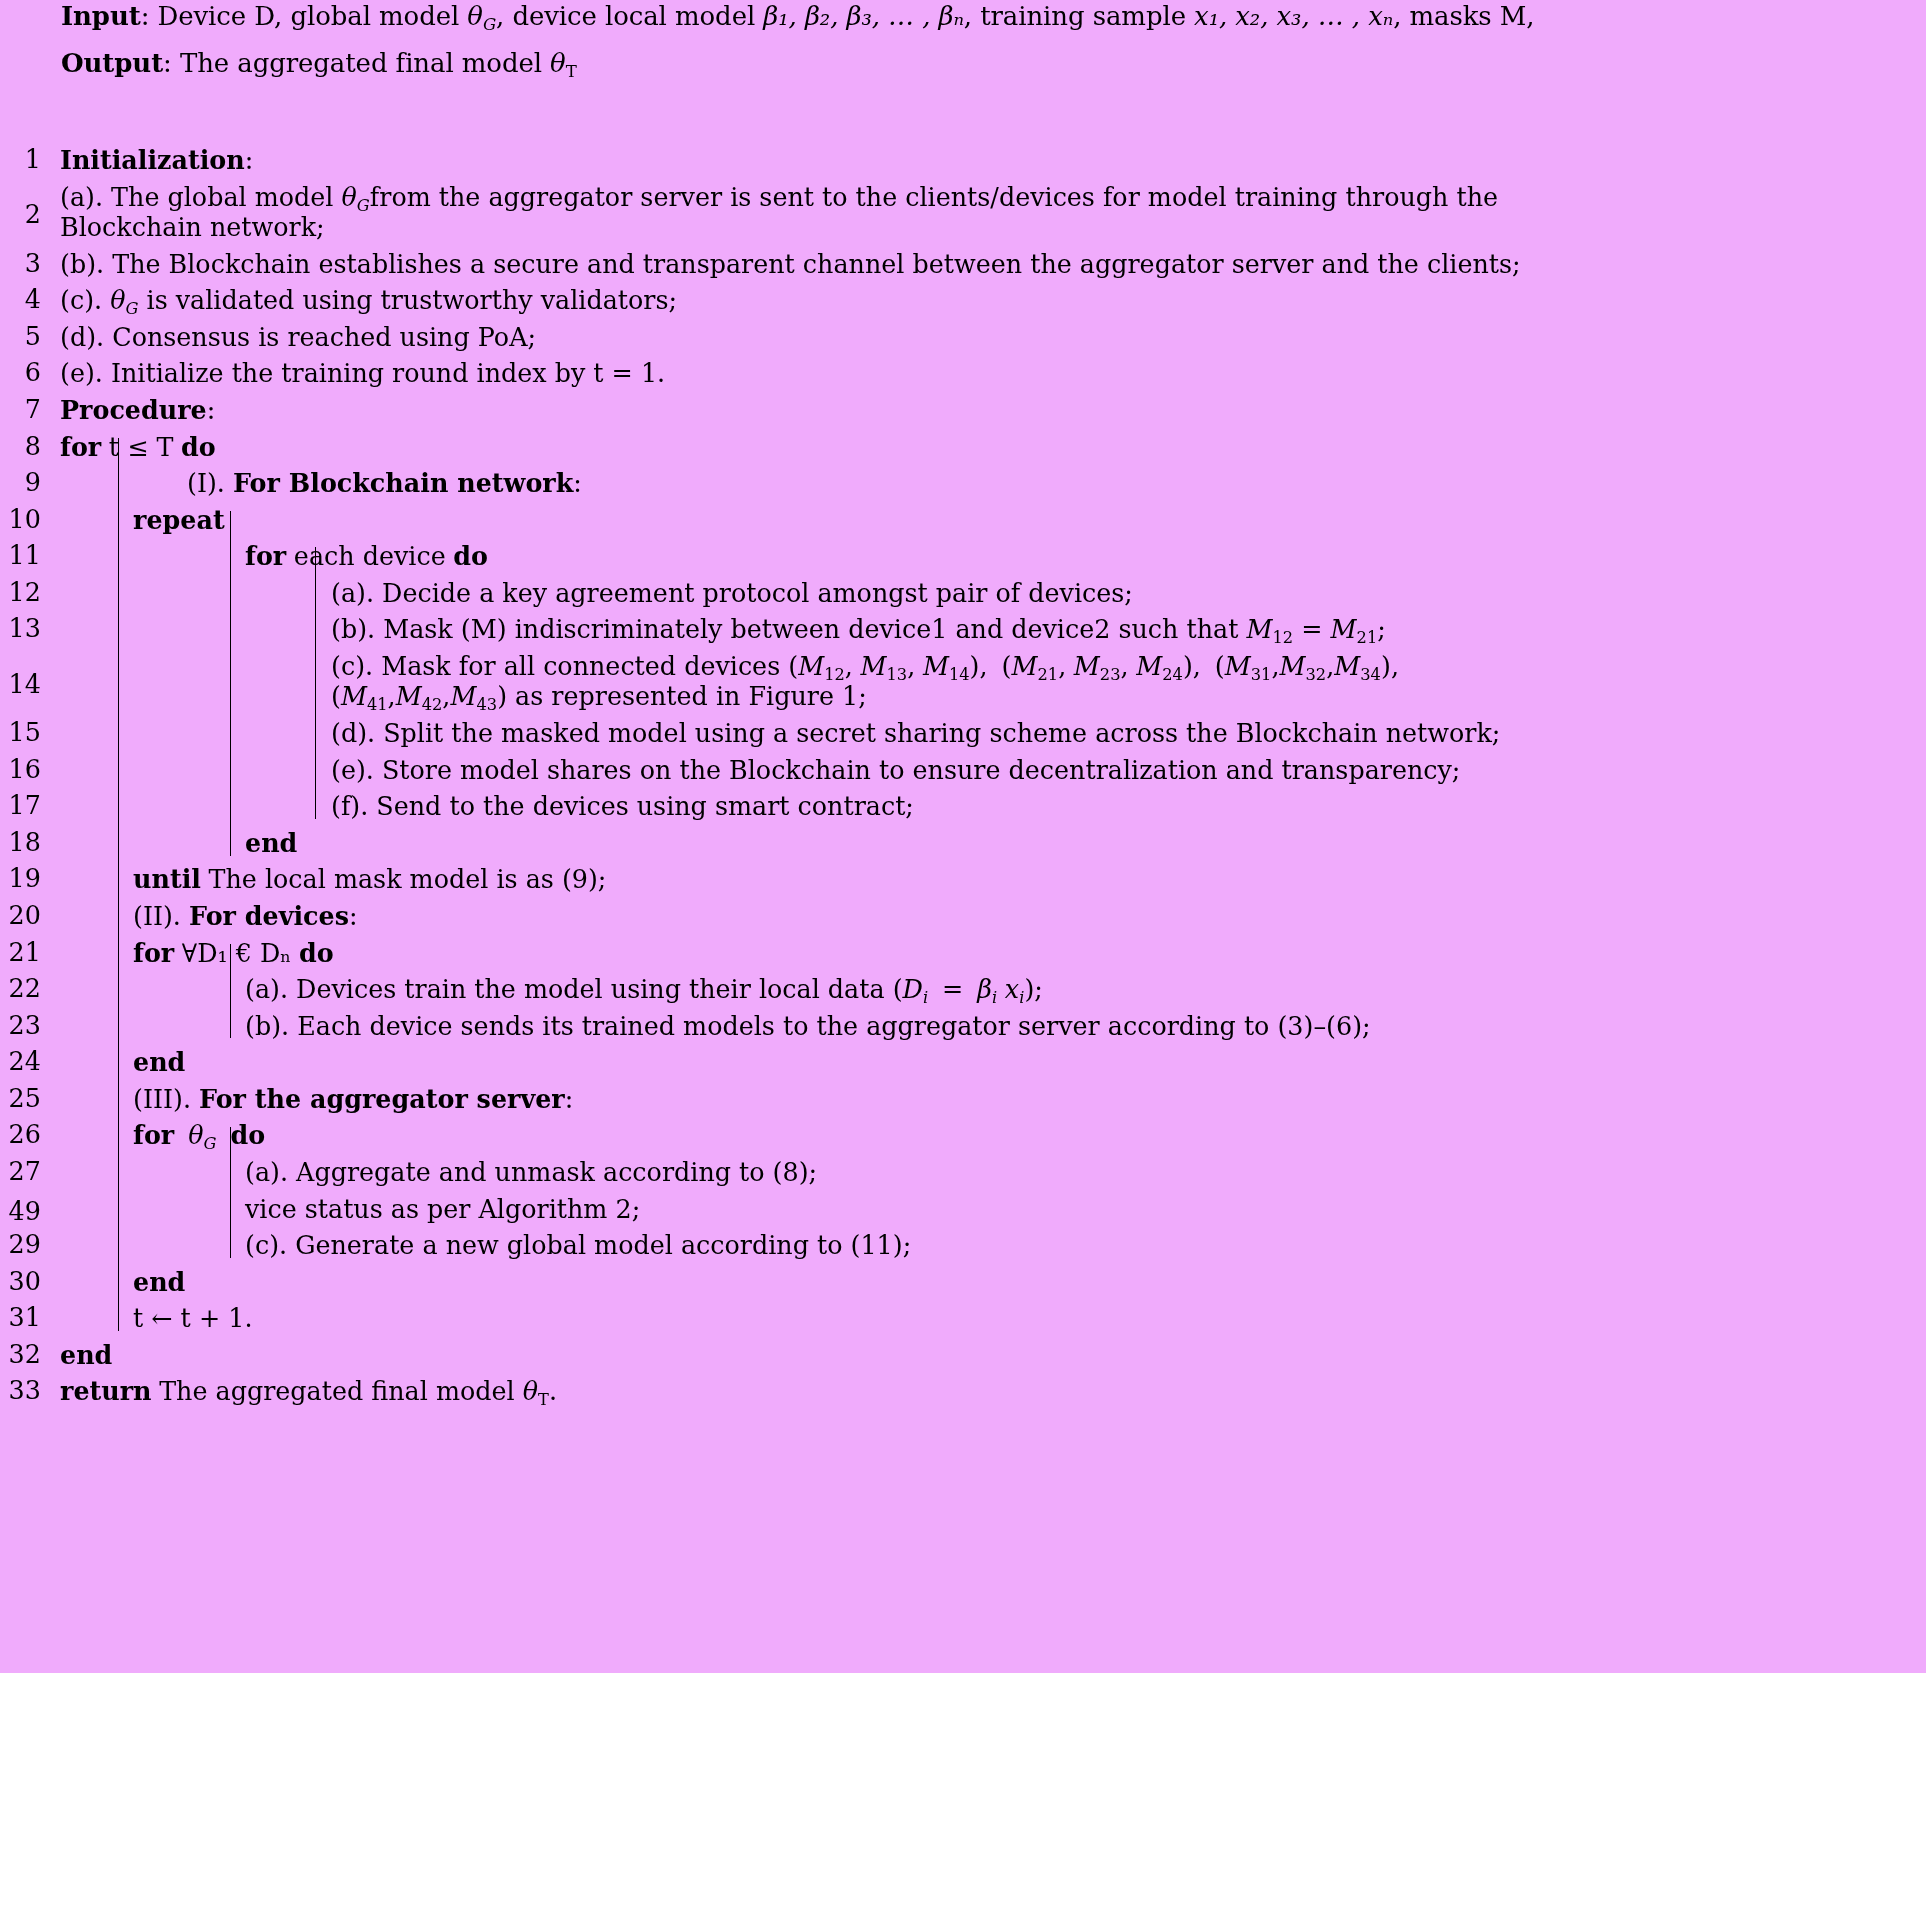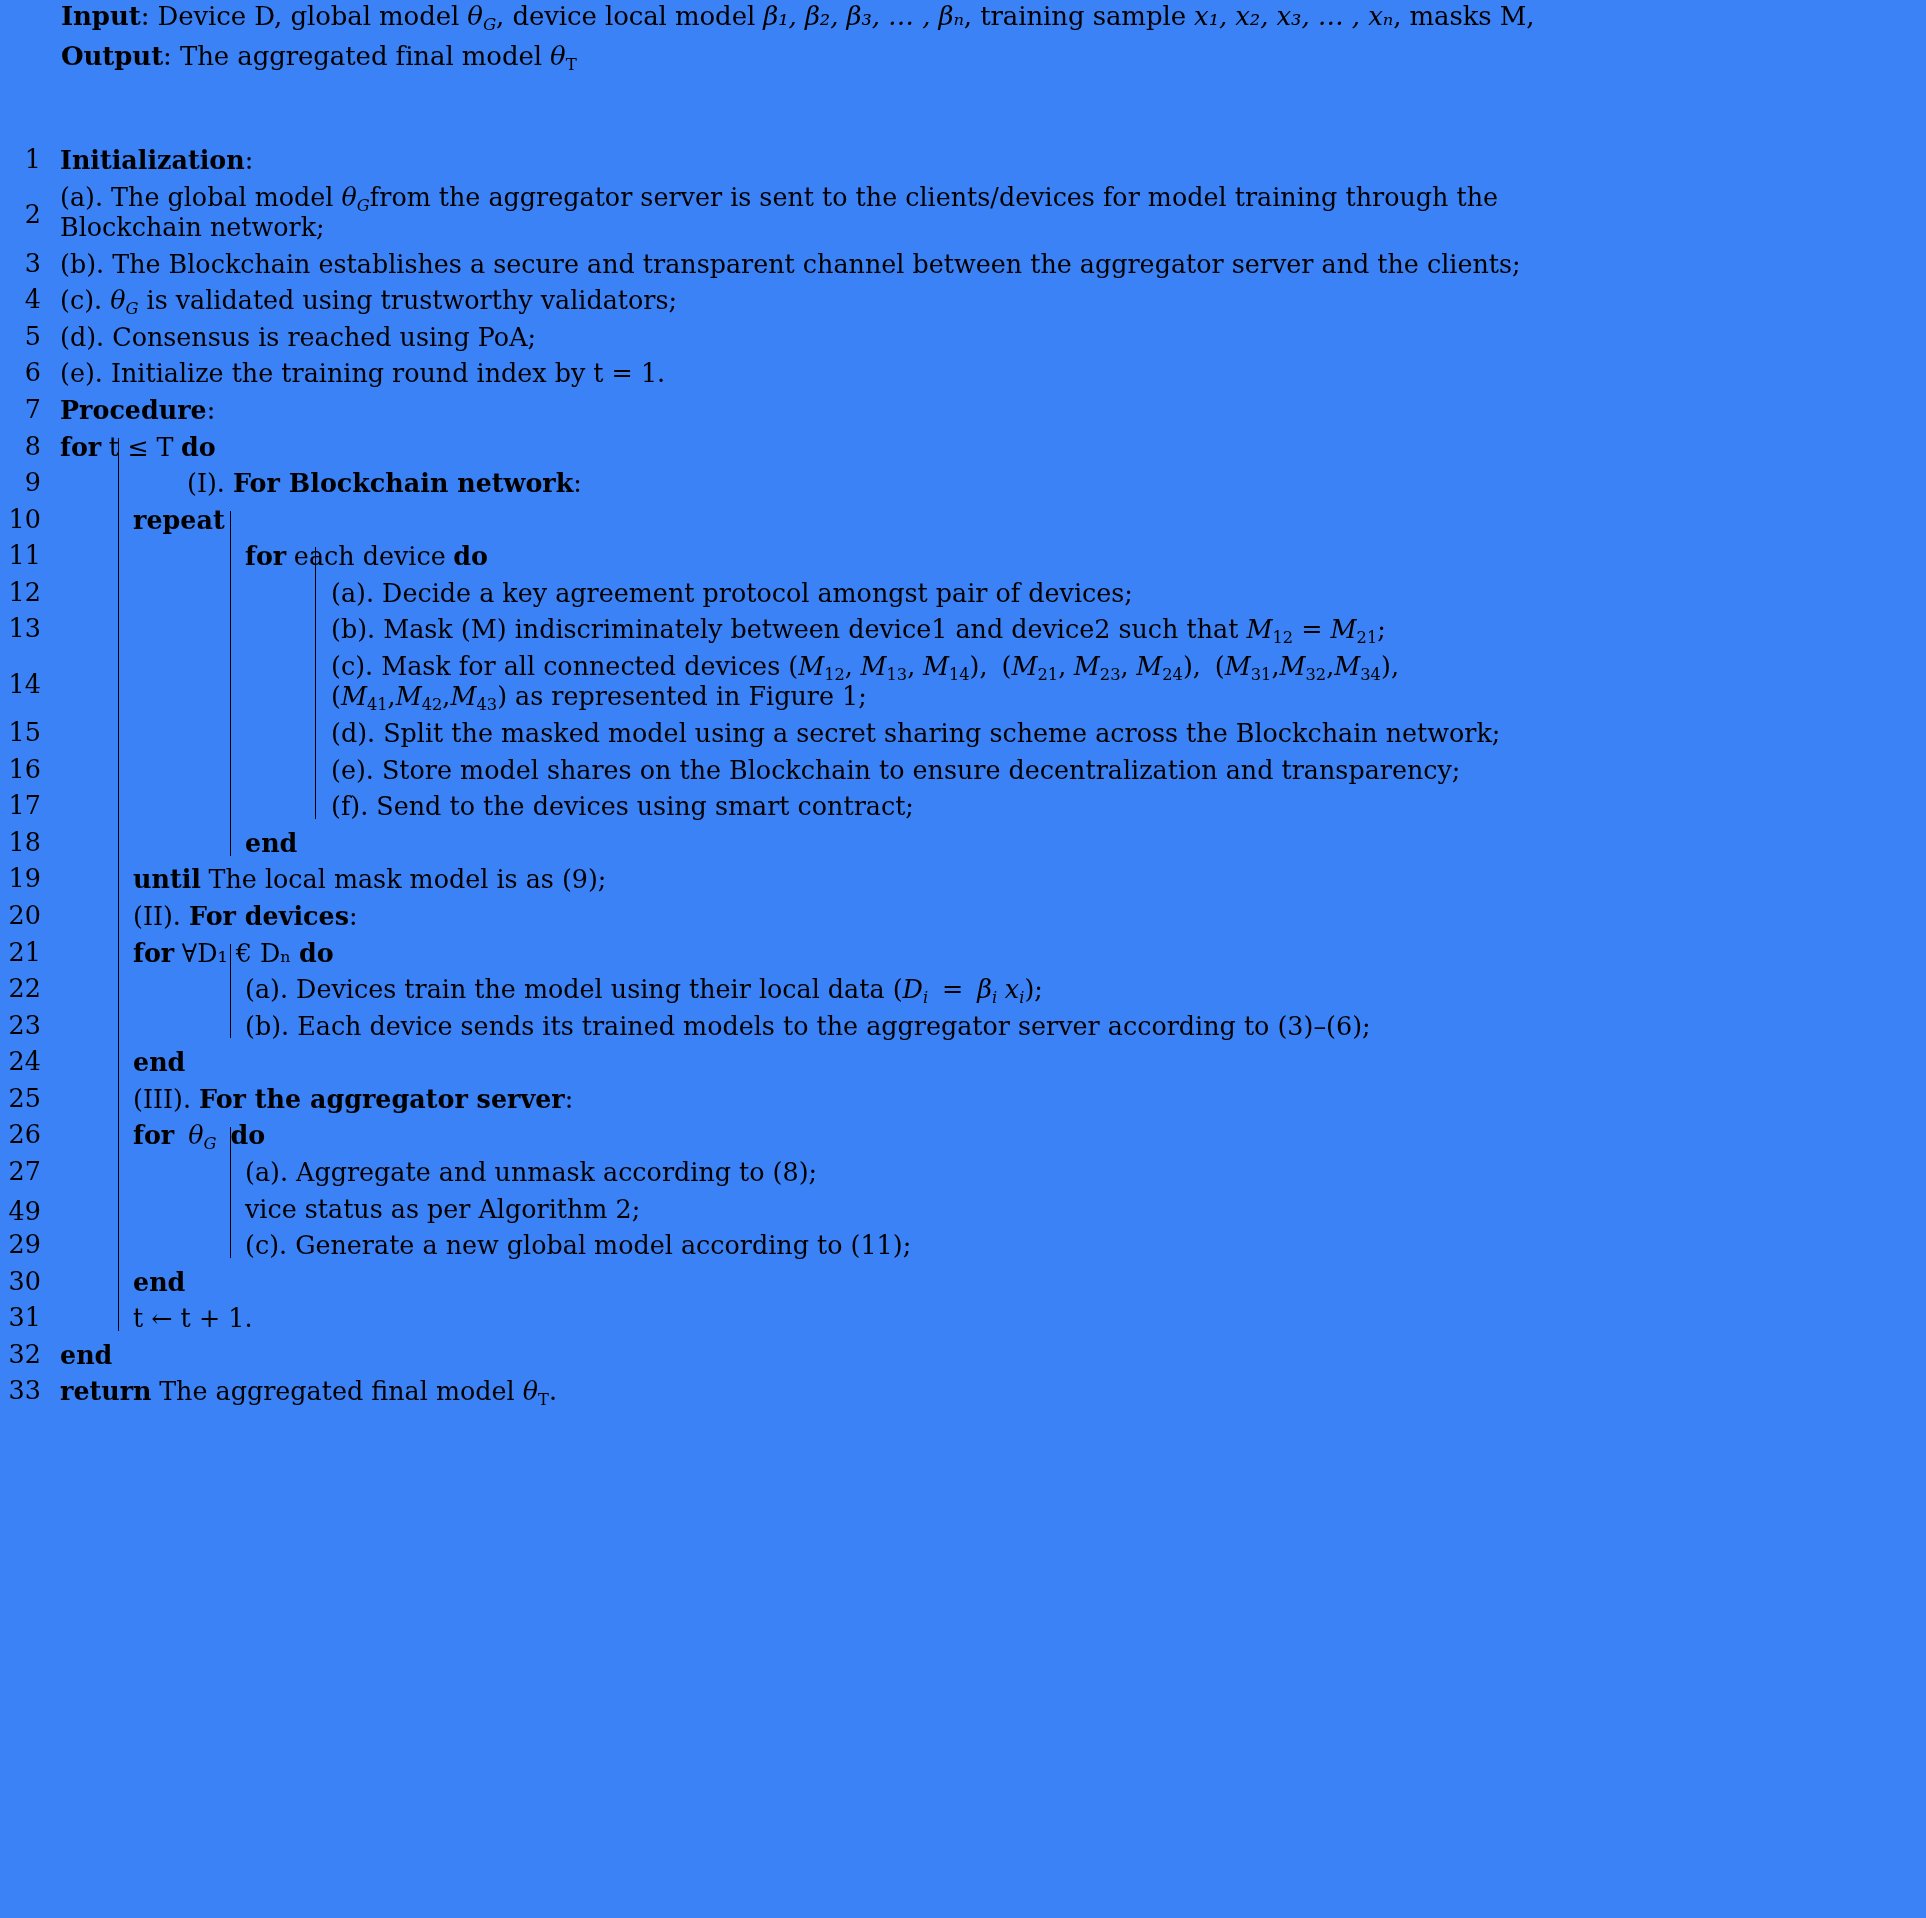--- a/index.html
+++ b/index.html
@@ -3,22 +3,22 @@
 <meta charset="utf-8">
 <style>
   html, body {
     margin: 0;
     padding: 0;
     background: #ffffff;
   }
   #page {
     position: relative;
     width: 1926px;
-    height: 1918px;
-    background: #3b82f6;
+    height: 1673px;
+    background: #f0abfc;
     font-family: "DejaVu Serif", "Liberation Serif", serif;
     color: #000000;
     overflow: hidden;
   }
 
   
   .header-block {
     position: absolute;
     left: 61px;
     top: 0.9px;
@@ -107,21 +107,21 @@
 
 <div id="page">
 
   <div class="header-block">
 
     <div class="hdr-line">
       <b>Input</b><span>: Device D, global model </span><span class="mi nowrap"><span>θ</span><sub>G</sub></span><span>, device local model </span><span class="mi nowrap">β₁, β₂, β₃, … , βₙ</span><span>, training sample </span><span class="mi nowrap">x₁, x₂, x₃, … , xₙ</span><span>, masks M,</span>
     </div>
 
 
-    <div class="hdr-line" style="margin-top:9px;">
+    <div class="hdr-line" style="margin-top:16px;">
       <b>Output</b><span>: The aggregated final model </span><span class="mi nowrap"><span>θ</span><sub class="up">T</sub></span>
     </div>
   </div>
 
   <div class="rows">
 
     <div class="row">
       <div class="lineno">1</div>
       <div class="body barwrap">
         <div class="txt i0">

